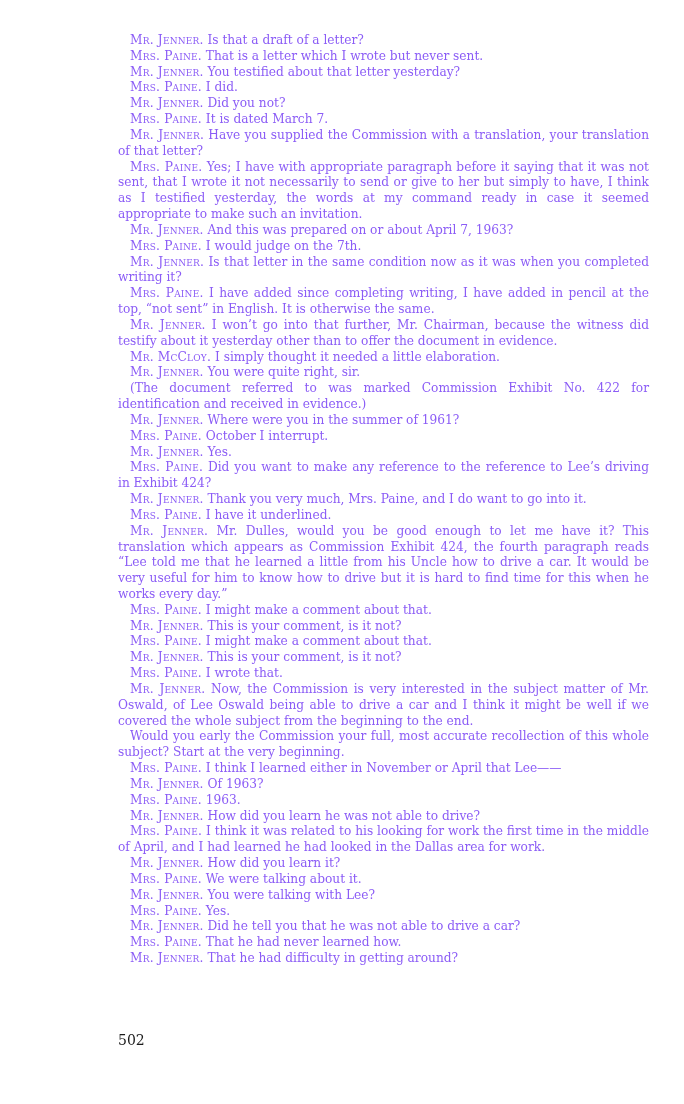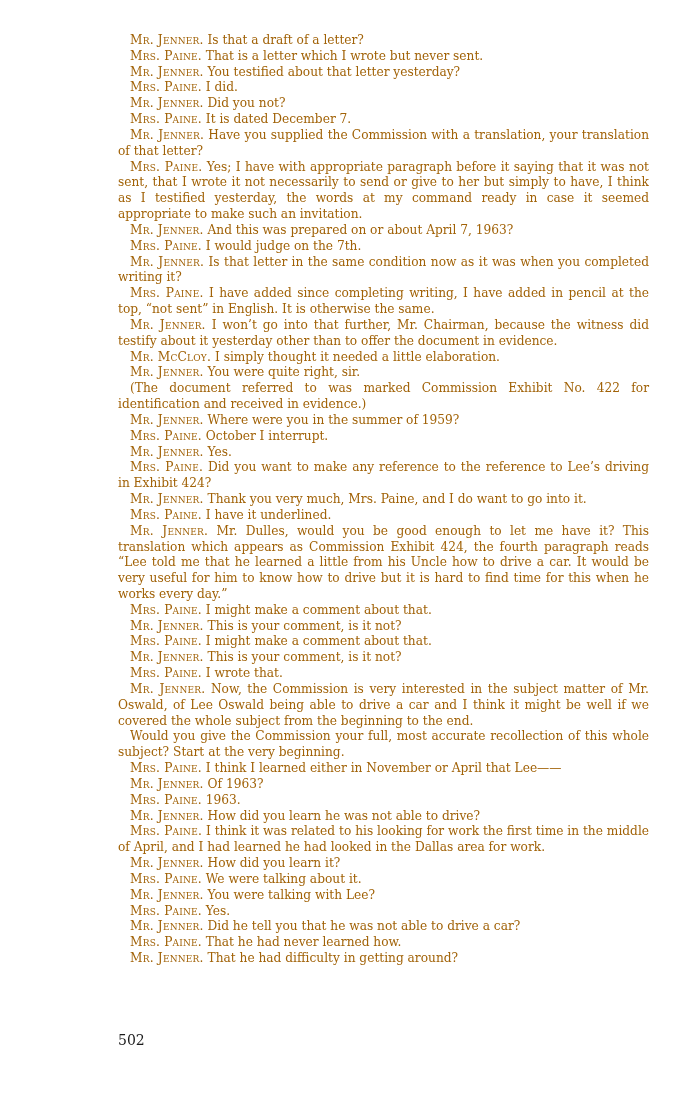--- a/index.html
+++ b/index.html
@@ -5,21 +5,21 @@
   html, body { margin: 0; padding: 0; background: #ffffff; }
   body { width: 684px; height: 1104px; position: relative; overflow: hidden; }
   .page {
     position: absolute;
     left: 118px;
     top: 33px;
     width: 531px;
     font-family: "DejaVu Serif", "Liberation Serif", serif;
     font-size: 12.2px;
     line-height: 15.83px;
-    color: #a16207;
+    color: #8b5cf6;
   }
   .para {
     margin: 0;
     text-indent: 12px;
     text-align: justify;
   }
   .speaker { font-variant: small-caps; letter-spacing: 0.2px; }
   .folio {
     position: absolute;
     left: 118px;
@@ -32,45 +32,45 @@
 </head>
 <body>
 
 <div class="page">
   <div id="body-text">
       <p class="para"><span class="speaker">Mr. Jenner.</span> <span>Is that a draft of a letter?</span></p>
       <p class="para"><span class="speaker">Mrs. Paine.</span> <span>That is a letter which I wrote but never sent.</span></p>
       <p class="para"><span class="speaker">Mr. Jenner.</span> <span>You testified about that letter yesterday?</span></p>
       <p class="para"><span class="speaker">Mrs. Paine.</span> <span>I did.</span></p>
       <p class="para"><span class="speaker">Mr. Jenner.</span> <span>Did you not?</span></p>
-      <p class="para"><span class="speaker">Mrs. Paine.</span> <span>It is dated December 7.</span></p>
+      <p class="para"><span class="speaker">Mrs. Paine.</span> <span>It is dated March 7.</span></p>
       <p class="para"><span class="speaker">Mr. Jenner.</span> <span>Have you supplied the Commission with a translation, your translation of that letter?</span></p>
       <p class="para"><span class="speaker">Mrs. Paine.</span> <span>Yes; I have with appropriate paragraph before it saying that it was not sent, that I wrote it not necessarily to send or give to her but simply to have, I think as I testified yesterday, the words at my command ready in case it seemed appropriate to make such an invitation.</span></p>
       <p class="para"><span class="speaker">Mr. Jenner.</span> <span>And this was prepared on or about April 7, 1963?</span></p>
       <p class="para"><span class="speaker">Mrs. Paine.</span> <span>I would judge on the 7th.</span></p>
       <p class="para"><span class="speaker">Mr. Jenner.</span> <span>Is that letter in the same condition now as it was when you completed writing it?</span></p>
       <p class="para"><span class="speaker">Mrs. Paine.</span> <span>I have added since completing writing, I have added in pencil at the top, “not sent” in English.  It is otherwise the same.</span></p>
       <p class="para"><span class="speaker">Mr. Jenner.</span> <span>I won’t go into that further, Mr. Chairman, because the witness did testify about it yesterday other than to offer the document in evidence.</span></p>
       <p class="para"><span class="speaker">Mr. McCloy.</span> <span>I simply thought it needed a little elaboration.</span></p>
       <p class="para"><span class="speaker">Mr. Jenner.</span> <span>You were quite right, sir.</span></p>
       <p class="para"><span>(The document referred to was marked Commission Exhibit No. 422 for identification and received in evidence.)</span></p>
-      <p class="para"><span class="speaker">Mr. Jenner.</span> <span>Where were you in the summer of 1959?</span></p>
+      <p class="para"><span class="speaker">Mr. Jenner.</span> <span>Where were you in the summer of 1961?</span></p>
       <p class="para"><span class="speaker">Mrs. Paine.</span> <span>October I interrupt.</span></p>
       <p class="para"><span class="speaker">Mr. Jenner.</span> <span>Yes.</span></p>
       <p class="para"><span class="speaker">Mrs. Paine.</span> <span>Did you want to make any reference to the reference to Lee’s driving in Exhibit 424?</span></p>
       <p class="para"><span class="speaker">Mr. Jenner.</span> <span>Thank you very much, Mrs. Paine, and I do want to go into it.</span></p>
       <p class="para"><span class="speaker">Mrs. Paine.</span> <span>I have it underlined.</span></p>
       <p class="para"><span class="speaker">Mr. Jenner.</span> <span>Mr. Dulles, would you be good enough to let me have it?  This translation which appears as Commission Exhibit 424, the fourth paragraph reads “Lee told me that he learned a little from his Uncle how to drive a car. It would be very useful for him to know how to drive but it is hard to find time for this when he works every day.”</span></p>
       <p class="para"><span class="speaker">Mrs. Paine.</span> <span>I might make a comment about that.</span></p>
       <p class="para"><span class="speaker">Mr. Jenner.</span> <span>This is your comment, is it not?</span></p>
       <p class="para"><span class="speaker">Mrs. Paine.</span> <span>I might make a comment about that.</span></p>
       <p class="para"><span class="speaker">Mr. Jenner.</span> <span>This is your comment, is it not?</span></p>
       <p class="para"><span class="speaker">Mrs. Paine.</span> <span>I wrote that.</span></p>
       <p class="para"><span class="speaker">Mr. Jenner.</span> <span>Now, the Commission is very interested in the subject matter of Mr. Oswald, of Lee Oswald being able to drive a car and I think it might be well if we covered the whole subject from the beginning to the end.</span></p>
-      <p class="para"><span>Would you give the Commission your full, most accurate recollection of this whole subject?  Start at the very beginning.</span></p>
+      <p class="para"><span>Would you early the Commission your full, most accurate recollection of this whole subject?  Start at the very beginning.</span></p>
       <p class="para"><span class="speaker">Mrs. Paine.</span> <span>I think I learned either in November or April that Lee——</span></p>
       <p class="para"><span class="speaker">Mr. Jenner.</span> <span>Of 1963?</span></p>
       <p class="para"><span class="speaker">Mrs. Paine.</span> <span>1963.</span></p>
       <p class="para"><span class="speaker">Mr. Jenner.</span> <span>How did you learn he was not able to drive?</span></p>
       <p class="para"><span class="speaker">Mrs. Paine.</span> <span>I think it was related to his looking for work the first time in the middle of April, and I had learned he had looked in the Dallas area for work.</span></p>
       <p class="para"><span class="speaker">Mr. Jenner.</span> <span>How did you learn it?</span></p>
       <p class="para"><span class="speaker">Mrs. Paine.</span> <span>We were talking about it.</span></p>
       <p class="para"><span class="speaker">Mr. Jenner.</span> <span>You were talking with Lee?</span></p>
       <p class="para"><span class="speaker">Mrs. Paine.</span> <span>Yes.</span></p>
       <p class="para"><span class="speaker">Mr. Jenner.</span> <span>Did he tell you that he was not able to drive a car?</span></p>

